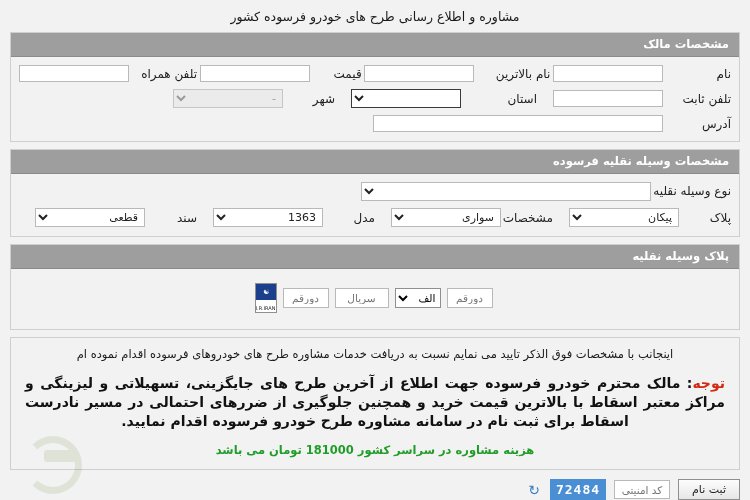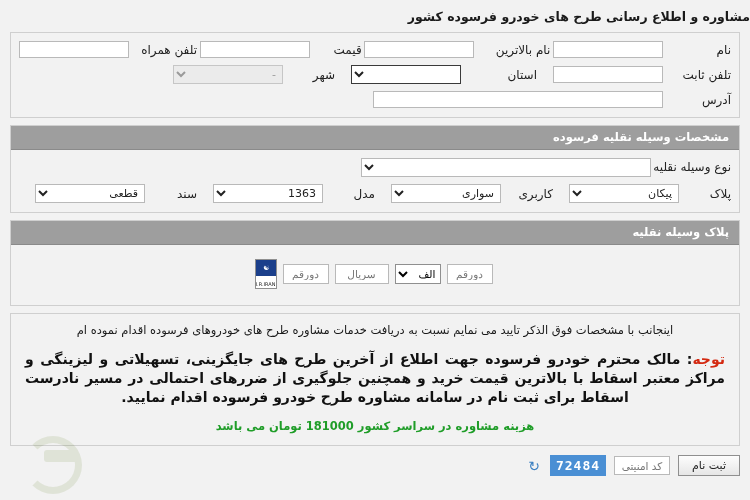--- a/index.html
+++ b/index.html
@@ -15,22 +15,23 @@
     color: #222;
     overflow: hidden;
   }
   .page {
     width: 750px;
     height: 500px;
     position: relative;
     box-sizing: border-box;
   }
   .page-title {
+    text-align: center;
     font-size: 12.5px;
-    font-weight: bold;
+    font-weight: normal;
     color: #1a1a1a;
     padding: 9px 0 8px 0;
   }
   .panel {
     margin: 0 10px 7px 10px;
     border: 1px solid #cfcfcf;
     background: #f7f7f7;
   }
   .panel-header {
     background: #9e9e9e;
@@ -277,20 +278,21 @@
   }
 </style>
 </head>
 <body>
 
 <div class="page">
 
   <div class="page-title">مشاوره و اطلاع رسانی طرح های خودرو فرسوده کشور</div>
 
   <div class="panel">
+    <div class="panel-header">مشخصات مالک</div>
     <div class="panel-body">
 
       <div class="row">
         <div class="field">
           <span class="lbl">نام</span>
           <input class="txt w110" type="text" value="" style="">
         </div>
         <div class="spacer"></div>
         <div class="field">
           <span class="lbl wide">نام بالاترین</span>
@@ -354,21 +356,21 @@
 
       <div class="row">
         <div class="field">
           <span class="lbl narrow">پلاک</span>
           <select class="sel w110">
             <option>پیکان</option>
           </select>
         </div>
         <div class="spacer"></div>
         <div class="field">
-          <span class="lbl narrow">کاربری</span>
+          <span class="lbl narrow">مشخصات</span>
           <select class="sel w110">
             <option>سواری</option>
           </select>
         </div>
         <div class="spacer"></div>
         <div class="field">
           <span class="lbl narrow">مدل</span>
           <select class="sel w110">
             <option>1363</option>
           </select>

